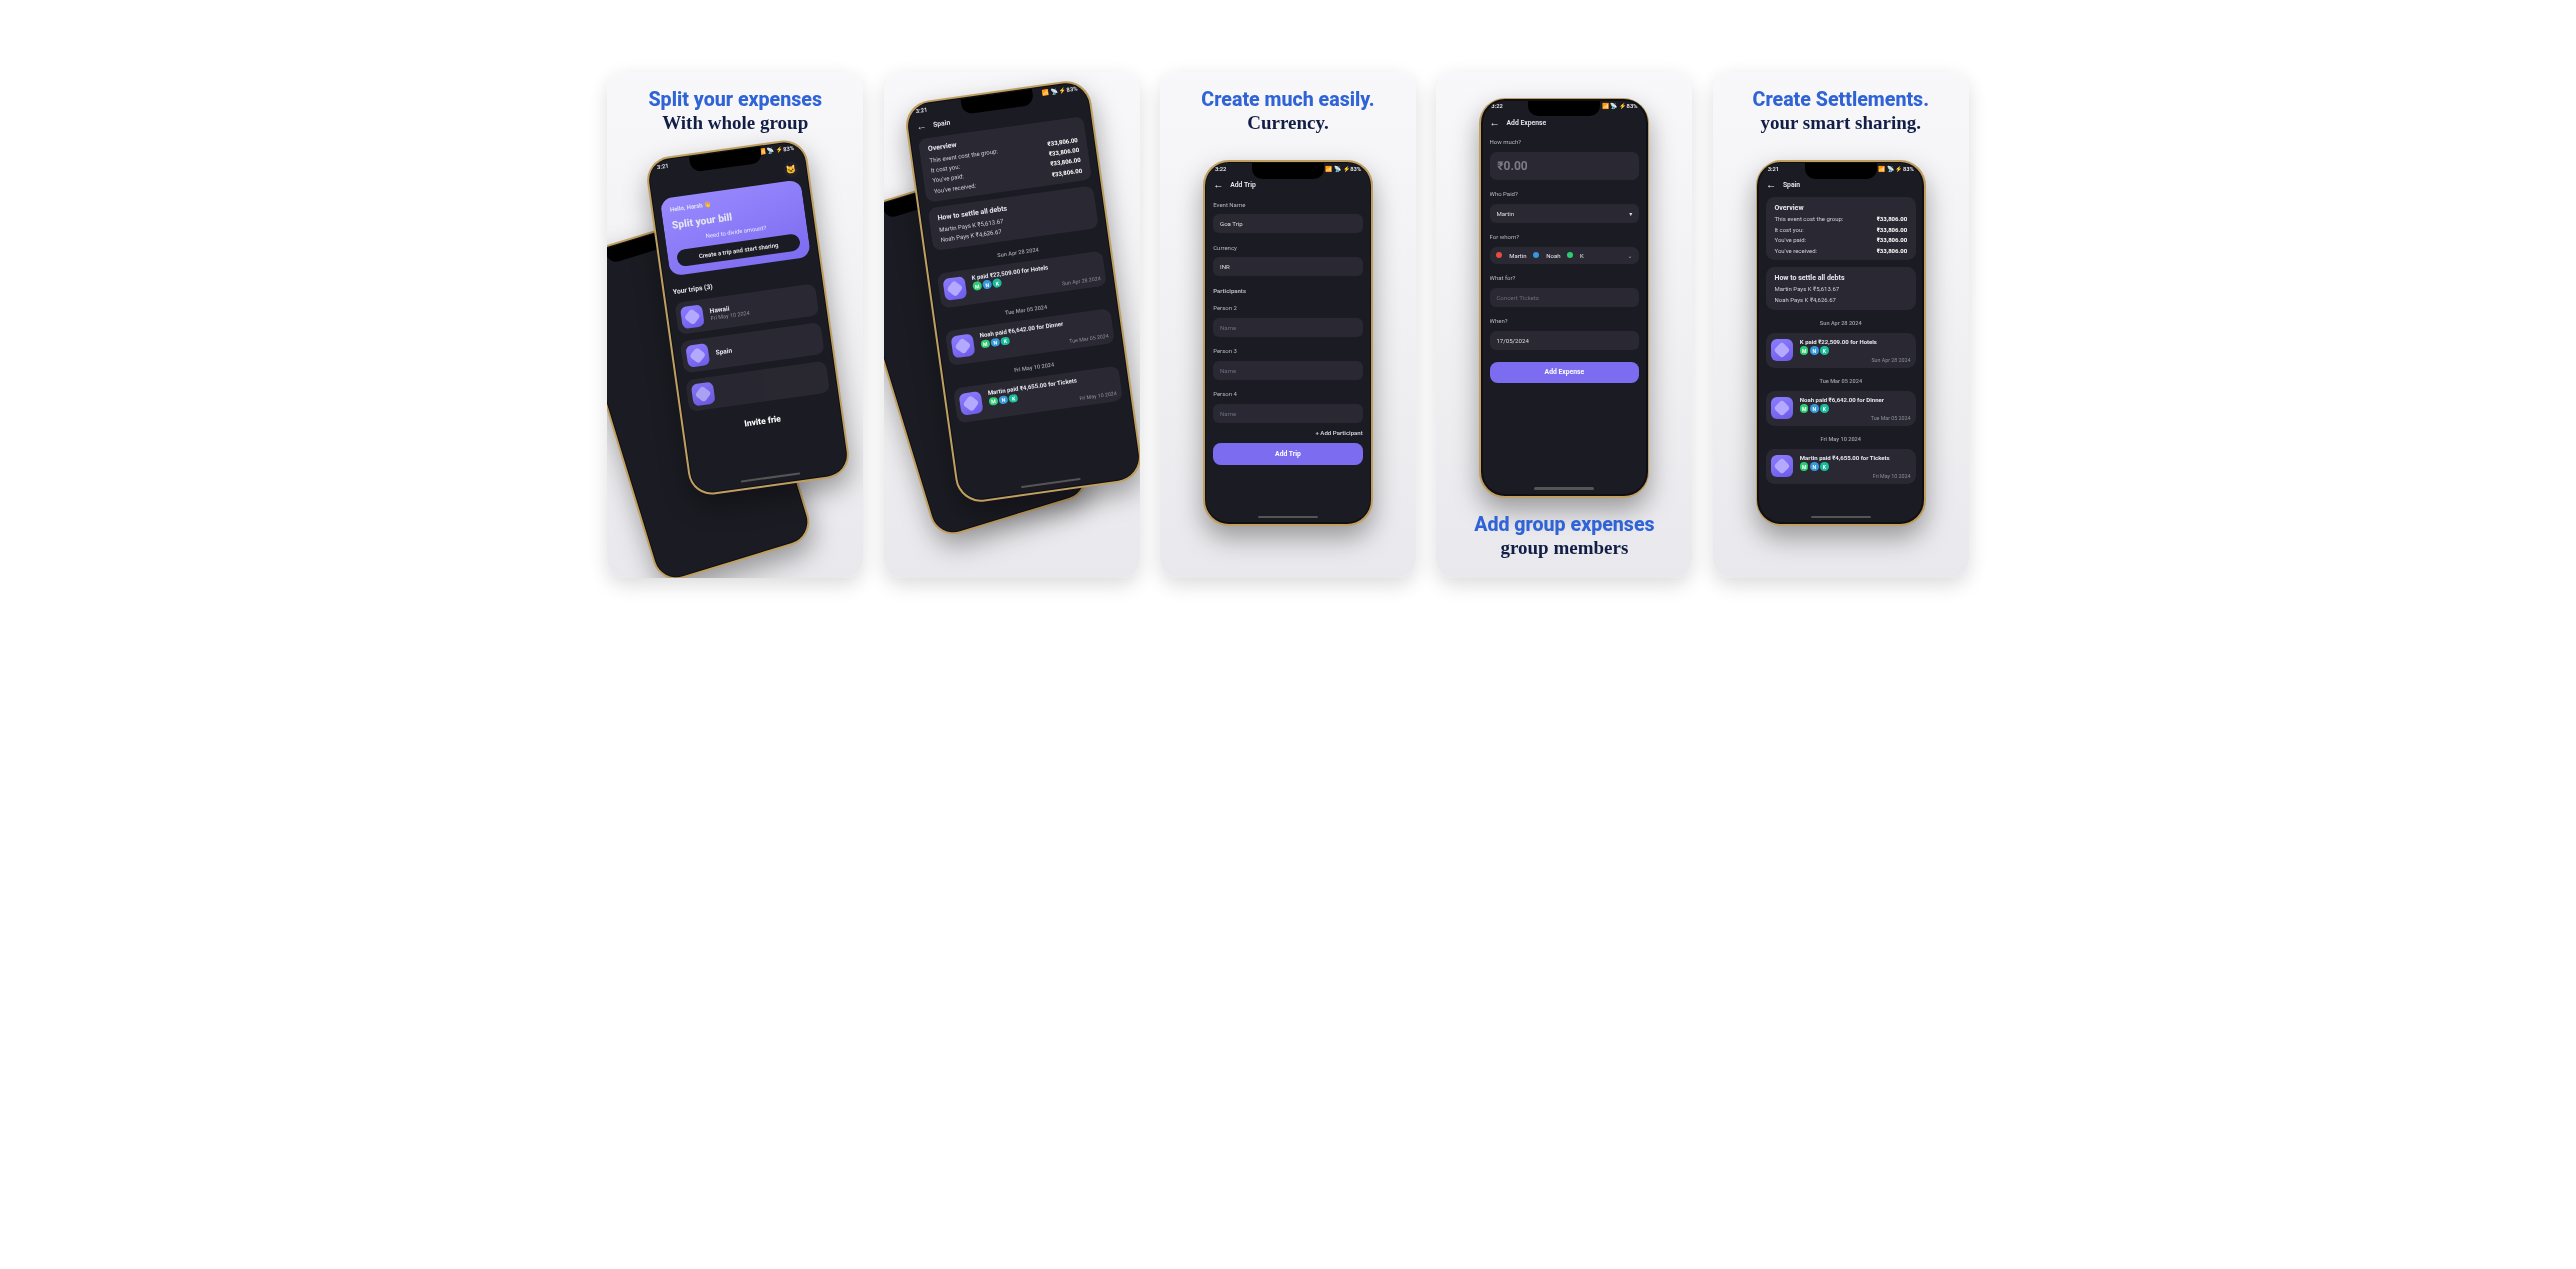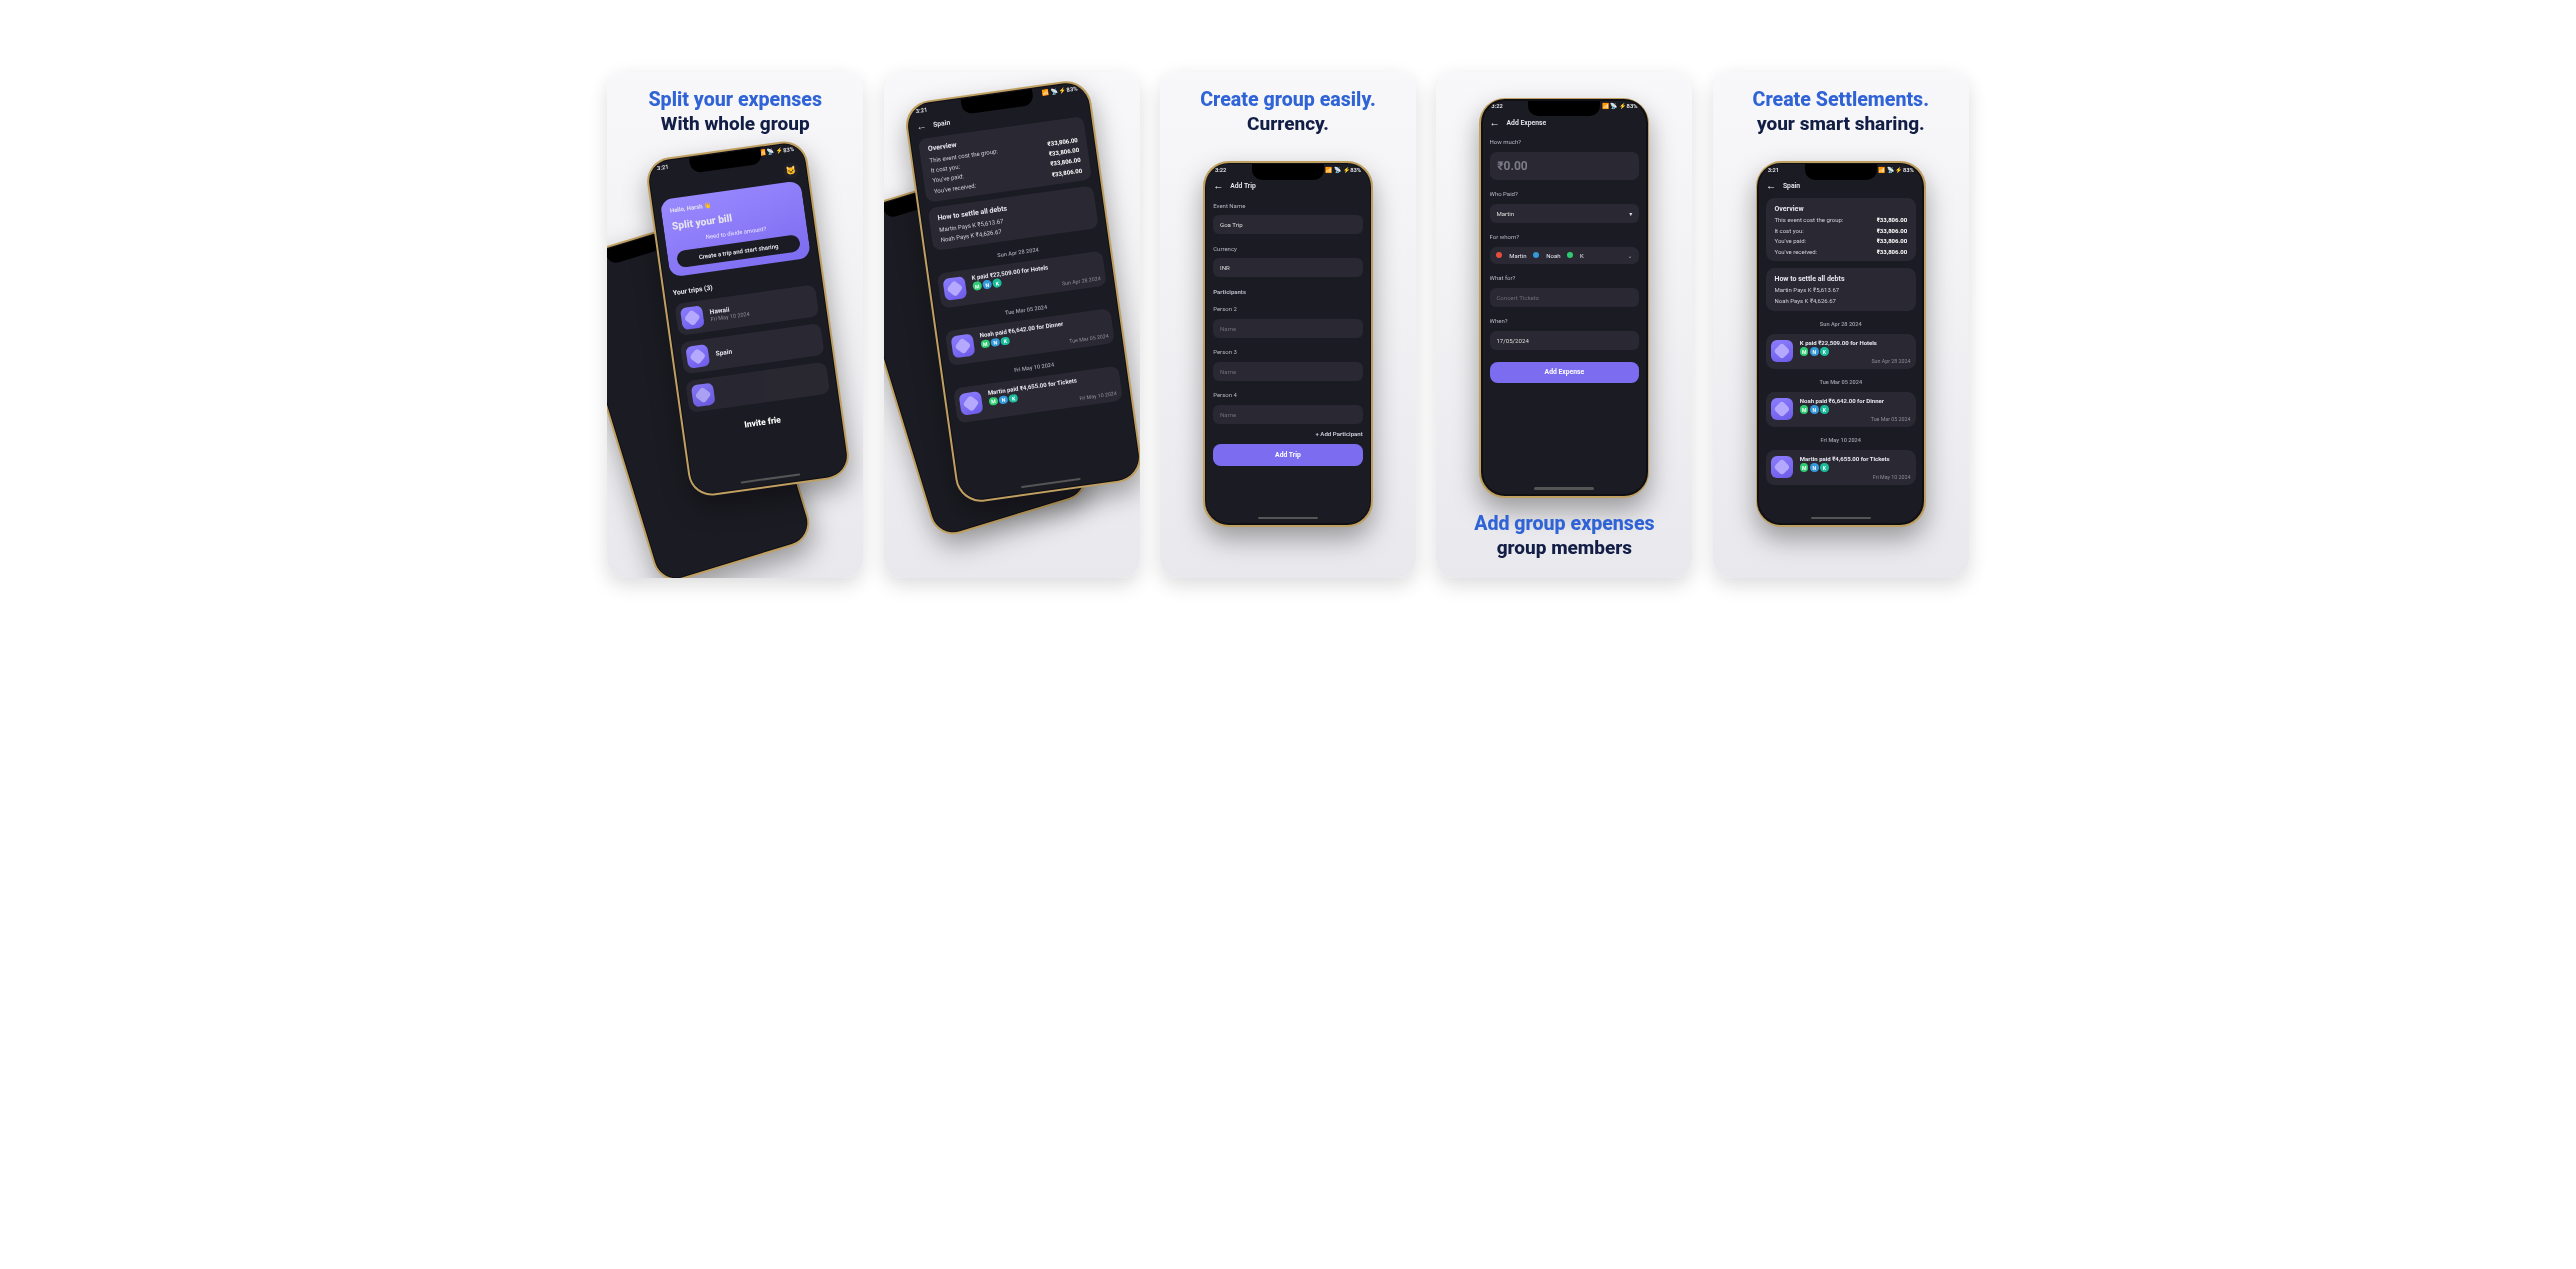--- a/index.html
+++ b/index.html
@@ -16,21 +16,21 @@
     --title-dark:#121e46;
     --green:#2ecc71;
     --blue:#3498db;
     --red:#e74c3c;
   }
   *{box-sizing:border-box;}
   body{margin:0;background:#ffffff;font-family:-apple-system,"Segoe UI",Roboto,Helvetica,Arial,sans-serif;color:#111;font-size:12px;}
   .gallery{display:flex;gap:20.4px;padding:72px 32px;justify-content:center;align-items:stretch;}
   .card{flex:0 0 256px;width:256px;height:506px;background:linear-gradient(180deg,#f8f8fa,#e9e9ed);border-radius:19px;box-shadow:0 6.8px 19px rgba(0,0,0,.14);position:relative;overflow:hidden;display:flex;flex-direction:column;align-items:center;padding:17px 8.5px 0;}
   .card .mkt-title{font-size:19.6px;font-weight:800;text-align:center;color:var(--title-blue);line-height:1.1;}
-  .card .mkt-sub{font-size:19px;font-weight:800;text-align:center;color:var(--title-dark);margin-top:1.7px;}
+  .card .mkt-sub{font-size:19px;font-weight:800;text-align:center;color:var(--title-dark);margin-top:1.7px;font-family:Liberation Serif, serif;}
   .mkt-bottom{position:absolute;bottom:19px;left:0;right:0;}
 
   .phone{position:relative;width:162px;height:341px;border-radius:24px;background:#c0a060;padding:1.7px;box-shadow:0 12px 25.6px rgba(0,0,0,.35);}
   .phone.big{width:170px;height:366px;border-radius:25.6px;}
   .phone-bezel{position:absolute;inset:1.7px;background:#0f0f14;border-radius:22px;}
   .phone.big .phone-bezel{border-radius:24px;}
   .phone-screen{position:absolute;inset:3.4px;border-radius:20.4px;background:var(--phone-bg);color:var(--txt);overflow:hidden;font-size:6.5px;}
   .phone.big .phone-screen{border-radius:22px;}
   .notch{position:absolute;top:0;left:50%;transform:translateX(-50%);width:72px;height:15.3px;background:#000;border-bottom-left-radius:10.2px;border-bottom-right-radius:10.2px;z-index:5;}
   .home-ind{position:absolute;bottom:4.3px;left:50%;transform:translateX(-50%);width:60px;height:2.6px;border-radius:2.6px;background:#555;z-index:5;}
@@ -232,21 +232,21 @@
               </div>
             </div>
           </div>
           <div class="home-ind"></div>
         </div>
       </div>
     </div>
   </div>
 
   <div class="card">
-    <div class="mkt-title">Create group easily.</div>
+    <div class="mkt-title">Create much easily.</div>
     <div class="mkt-sub">Currency.</div>
     <div class="phone big center-phone" style="margin-top:25.6px;">
       <div class="phone-bezel"></div>
       <div class="phone-screen">
         <div class="notch"></div>
         <div class="statusbar">
           <span>3:22</span>
           <span>📶 📡 ⚡83%</span>
         </div>
         <div class="titlebar">

